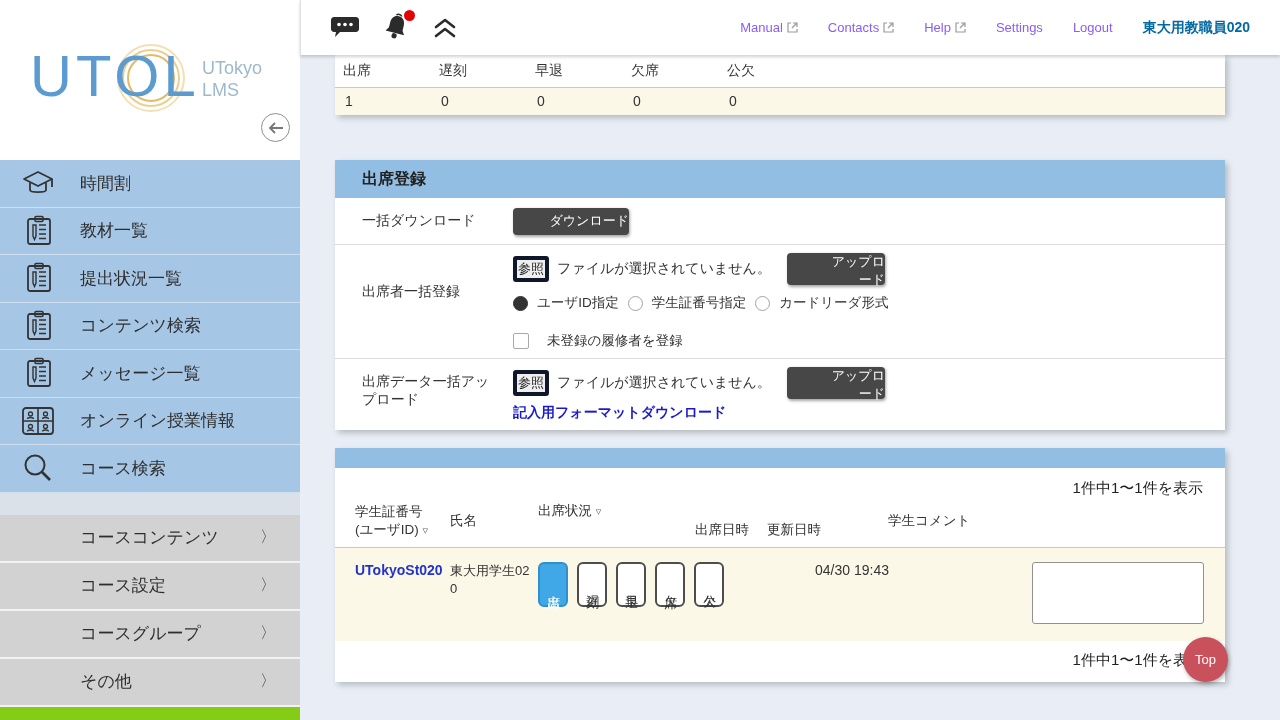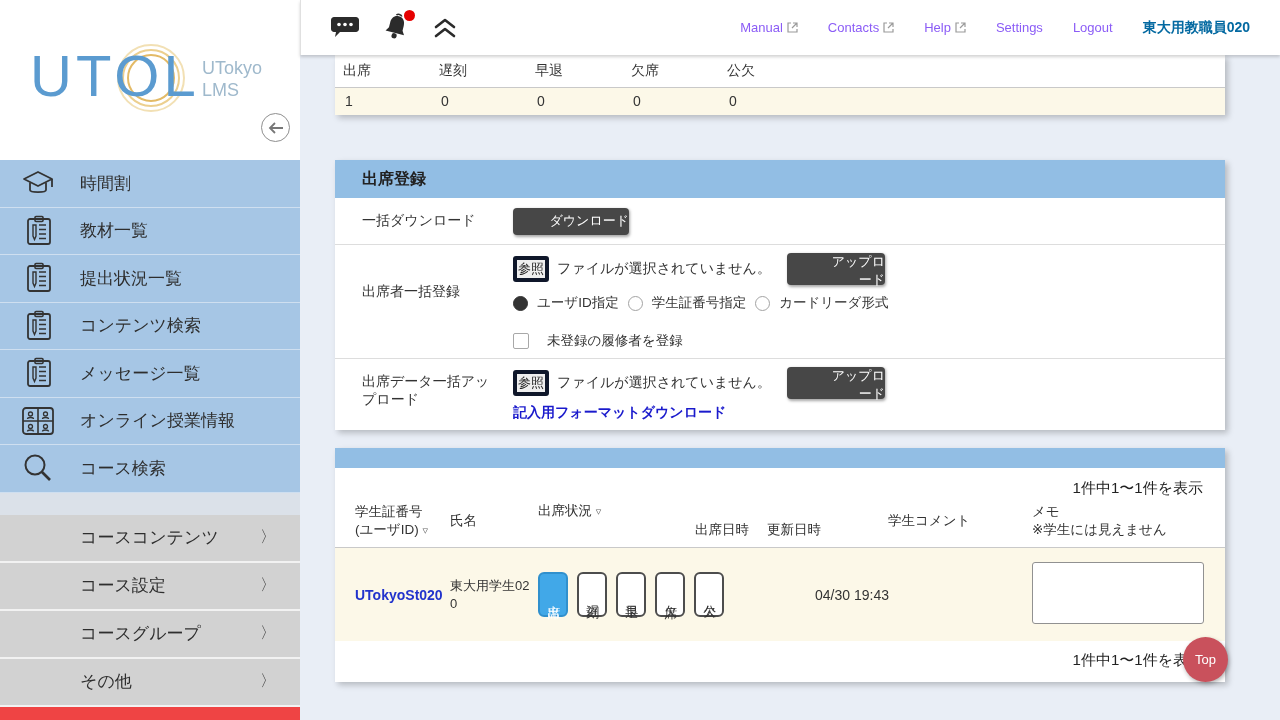--- a/index.html
+++ b/index.html
@@ -1,20 +1,20 @@
 <!DOCTYPE html>
 <html><head>
 <meta charset="utf-8">
 <style>
   * { margin:0; padding:0; box-sizing:border-box; }
   html,body { width:1280px; height:720px; overflow:hidden; }
   body { font-family:"Liberation Sans","DejaVu Sans",sans-serif; color:#333; background:#fff; position:relative; }
 
   
-  .sidebar { position:absolute; left:0; top:0; width:300px; height:720px; background:#ef4444; }
+  .sidebar { position:absolute; left:0; top:0; width:300px; height:720px; background:#84cc16; }
   .logo-area { position:relative; height:160px; background:#fff; }
   .logo-svg { position:absolute; left:30px; top:38px; }
   .collapse-btn { position:absolute; left:261px; top:113px; width:29px; height:29px; border-radius:50%;
     border:1.5px solid #8f8f8f; background:#fff; cursor:pointer; display:flex; align-items:center; justify-content:center; }
   .menu-item { height:47.5px; background:#a6c6e5; display:flex; align-items:center; padding-left:20px;
     border-bottom:1.5px solid #cfdff0; cursor:pointer; }
   .menu-item .mi-icon { width:36px; height:34px; display:flex; align-items:center; justify-content:center; margin-right:24px; }
   .menu-item .mi-label { font-size:17px; color:#2e2e2e; }
   .menu-gap { height:22px; background:#dbe1e9; }
   .menu-item.gray { background:#d2d2d2; border-bottom:2px solid #f2f2f2; height:48px; padding-left:80px; position:relative; }
@@ -76,21 +76,21 @@
   .list-card { top:393px; }
   .list-bluebar { height:20px; background:#92bee4; }
   .pagination { text-align:right; font-size:15px; color:#222; padding:11px 22px 0 0; }
   .lh-row { display:flex; align-items:center; padding:2px 0 6px 20px; border-bottom:1px solid #c9c9c9; min-height:50px; }
   .lh-cell { flex:none; font-size:13.5px; color:#333; line-height:1.3; }
   .c1 { width:95px; } .c2 { width:88px; } .c3 { width:157px; } .c4 { width:72px; }
   .c5 { width:121px; } .c6 { width:144px; } .c7 { width:173px; }
   .lh-status { align-self:flex-start; padding-top:2px; }
   .lh-low { align-self:flex-end; padding-bottom:2px; }
   .sort { color:#666; font-size:11px; }
-  .data-row { display:flex; background:#fcf8e8; padding:14px 0 14px 20px; align-items:center; min-height:80px; }
+  .data-row { display:flex; background:#fcf8e8; padding:14px 0 14px 20px; min-height:80px; }
   .dr-cell { flex:none; font-size:13px; color:#333; }
   .sid-link { font-size:14px; font-weight:bold; color:#2233cc; text-decoration:none; cursor:pointer; }
   .name-cell { word-break:break-all; padding-right:8px; line-height:1.35; }
   .status-btns { display:flex; gap:9px; width:190px; }
   .st-btn { width:30px; height:45px; background:#fff; border:2px solid #4d4d4d; border-radius:6px;
     font-size:13px; color:#333; cursor:pointer; display:flex; align-items:center; justify-content:center;
     writing-mode:vertical-rl; text-orientation:upright; line-height:1.1; padding:0; font-family:inherit; }
   .st-btn.selected { background:#41a8e8; border-color:#3090cd; color:#fff; }
   .dt-cell { white-space:nowrap; font-size:14px; padding-left:48px; }
   .memo-box { width:172px; height:62px; border:1px solid #919191; border-radius:3px; background:#fff;
@@ -366,24 +366,20 @@
         <div>学生証番号</div>
         <div><span>(ユーザID)</span> <span class="sort">▿</span></div>
       </div>
       <div class="lh-cell c2">氏名</div>
       <div class="lh-cell c3 lh-status">
         <span>出席状況</span> <span class="sort">▿</span>
       </div>
       <div class="lh-cell c4 lh-low">出席日時</div>
       <div class="lh-cell c5 lh-low">更新日時</div>
       <div class="lh-cell c6">学生コメント</div>
-      <div class="lh-cell c7">
-        <div>メモ</div>
-        <div>※学生には見えません</div>
-      </div>
     </div>
 
     <div class="data-row">
       <div class="dr-cell c1">
         <a class="sid-link">UTokyoSt020</a>
       </div>
       <div class="dr-cell c2 name-cell">東大用学生020</div>
       <div class="dr-cell c3">
         <div class="status-btns">
           <button class="st-btn selected">出席</button>

